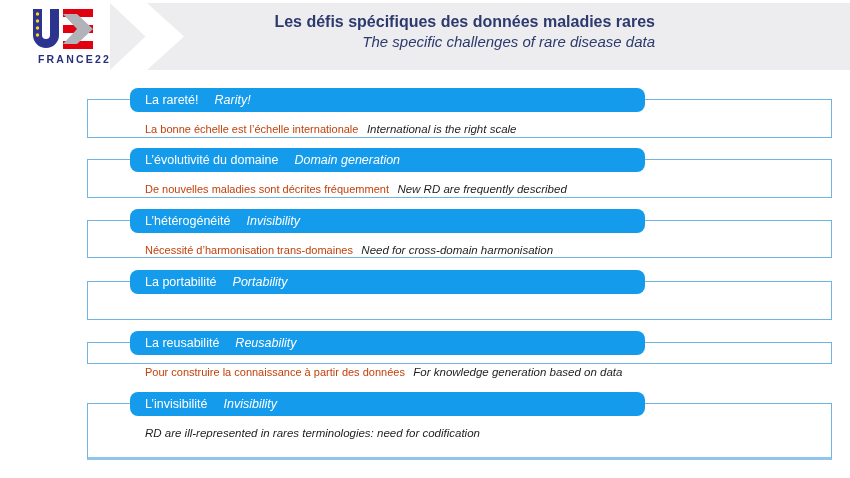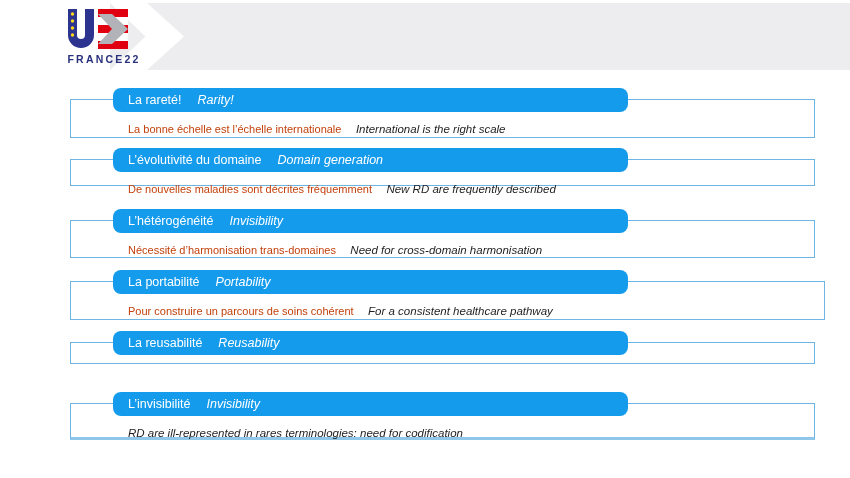--- a/index.html
+++ b/index.html
@@ -10,41 +10,41 @@
 
   
   .band{
     position:absolute;left:110px;top:3px;right:0;height:67px;
     background:#ededef;
   }
   .band-chevron{
     position:absolute;left:0;top:0;width:74px;height:67px;background:#ffffff;
     clip-path:polygon(0 0,50% 0,100% 50%,50% 100%,0 100%,48% 50%);
   }
-  .logo{position:absolute;left:27px;top:8px;width:84px;text-align:center;margin-left:35px;}
+  .logo{position:absolute;left:27px;top:8px;width:84px;text-align:right;}
   .logo svg{display:block;}
   .logo-text{
     font-size:10.5px;font-weight:bold;letter-spacing:2.2px;color:#28307c;
     margin-top:1px;white-space:nowrap;
   }
   .titleblock{
     position:absolute;left:240px;top:11px;width:415px;text-align:right;
     color:#2c3a6e;line-height:1.32;
   }
   .title-fr{font-size:16px;font-weight:bold;}
   .title-en{font-size:15px;font-style:italic;}
 
   
-  .section{position:absolute;left:70px;width:745px;}
+  .section{position:absolute;left:87px;width:745px;}
   .sec-1{top:88px;height:50px;}
-  .sec-2{top:148px;height:38px;}
+  .sec-2{top:148px;height:50px;}
   .sec-3{top:209px;height:49px;}
-  .sec-4{top:270px;height:50px;padding-left:10px;}
+  .sec-4{top:270px;height:50px;}
   .sec-5{top:331px;height:33px;}
-  .sec-6{top:392px;height:48px;}
+  .sec-6{top:392px;height:68px;}
 
   .box{
     position:absolute;left:0;right:0;top:11px;bottom:0;
     border:1px solid #6fb5e3;background:#ffffff;
   }
   .sec-6 .box{border-bottom-width:3px;border-bottom-color:#8fc6ea;}
 
   .bar{
     position:absolute;top:0;left:43px;width:515px;height:24px;
     background:#149bec;border-radius:8px;color:#ffffff;
@@ -52,21 +52,21 @@
     z-index:2;
   }
   .bar-fr{font-size:12.5px;}
   .bar-en{font-size:12.5px;font-style:italic;margin-left:16px;}
 
   .desc{
     position:absolute;top:31px;left:58px;right:8px;z-index:3;
     white-space:nowrap;
   }
   .desc-fr{font-size:11px;color:#c2410c;}
-  .desc-en{font-size:11.5px;font-style:italic;color:#1e1e1e;margin-left:10px;}
+  .desc-en{font-size:11.5px;font-style:italic;color:#1e1e1e;margin-left:4px;}
   .desc-multi{display:inline-block;white-space:nowrap;}
   .desc-line2{text-align:center;font-size:11.5px;font-style:italic;color:#1e1e1e;margin-top:1px;}
 </style>
 </head>
 <body>
 
 <div class="band">
   <div class="band-chevron"></div>
 </div>
 
@@ -85,20 +85,22 @@
     <rect x="36" y="17" width="30" height="8" fill="#e1000f"></rect>
     <rect x="36" y="25" width="30" height="8" fill="#ffffff"></rect>
     <rect x="36" y="33" width="30" height="8" fill="#e1000f"></rect>
 
     <polygon points="36,6 50,6 66,21 50,36 36,36 50,21" fill="#b2b3b8"></polygon>
   </svg>
   <div class="logo-text">FRANCE22</div>
 </div>
 
 <div class="titleblock">
+  <div class="title-fr">Les défis spécifiques des données maladies rares</div>
+  <div class="title-en">The specific challenges of rare disease data</div>
 </div>
 
 <div class="section sec-1">
   <div class="box"></div>
   <div class="bar">
     <span class="bar-fr">La rareté!</span>
     <span class="bar-en">Rarity!</span>
   </div>
   <div class="desc">
     <span class="desc-fr">La bonne échelle est l’échelle internationale</span>
@@ -129,31 +131,31 @@
     <span class="desc-en">Need for cross-domain harmonisation</span>
   </div>
 </div>
 
 <div class="section sec-4">
   <div class="box"></div>
   <div class="bar">
     <span class="bar-fr">La portabilité</span>
     <span class="bar-en">Portability</span>
   </div>
-  <div class="desc">
-    <span class="desc-fr">Pour construire un parcours de soins cohérent</span>
-    <span class="desc-en">For a consistent healthcare pathway</span>
-  </div>
 </div>
 
 <div class="section sec-5">
   <div class="box"></div>
   <div class="bar">
     <span class="bar-fr">La reusabilité</span>
     <span class="bar-en">Reusability</span>
+  </div>
+  <div class="desc">
+    <span class="desc-fr">Pour construire la connaissance à partir des données</span>
+    <span class="desc-en">For knowledge generation based on data</span>
   </div>
 </div>
 
 <div class="section sec-6">
   <div class="box"></div>
   <div class="bar">
     <span class="bar-fr">L’invisibilité</span>
     <span class="bar-en">Invisibility</span>
   </div>
   <div class="desc">

